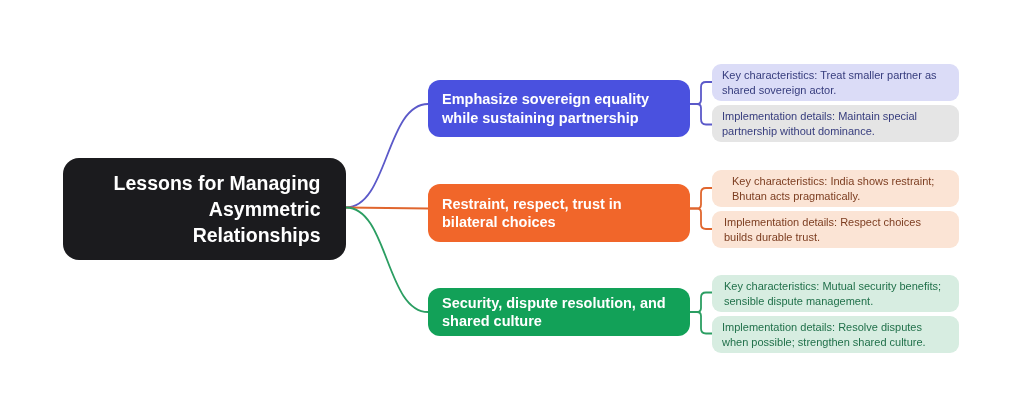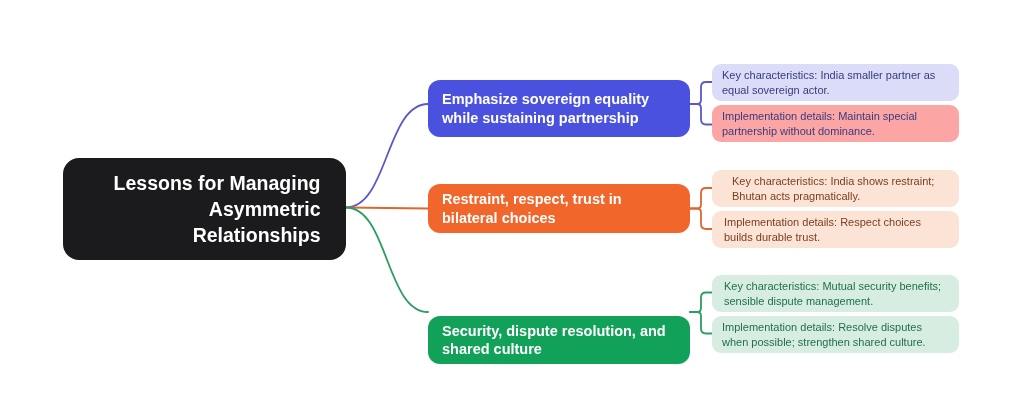--- a/index.html
+++ b/index.html
@@ -46,22 +46,22 @@
     border-radius: 12px;
     display: flex;
     align-items: center;
     font-weight: 700;
     font-size: 14.5px;
     line-height: 1.25;
     padding: 0 14px;
     color: #ffffff;
   }
   .branch-0 { top: 80px;  height: 57px; }
-  .branch-1 { top: 184px; height: 49px; }
-  .branch-2 { top: 288px; height: 48px; margin-top: 28px; }
+  .branch-1 { top: 184px; height: 58px; }
+  .branch-2 { top: 288px; height: 48px; }
   .leaf-node {
     left: 712px;
     width: 247px;
     border-radius: 9px;
     font-size: 11px;
     line-height: 1.32;
     padding: 4px 10px;
     min-height: 28px;
     display: flex;
     align-items: center;
@@ -100,23 +100,23 @@
   </svg>
 
   <div class="node root-node" style="background-color: rgb(27, 27, 30); color: rgb(255, 255, 255);">
     <span class="label">Lessons for Managing Asymmetric Relationships</span>
   </div>
 
   <div class="node branch-node branch-0" style="background-color: rgb(74, 81, 223);">
     <span>Emphasize sovereign equality while sustaining partnership</span>
   </div>
   <div class="node leaf-node leaf-0-0" style="background-color: rgb(219, 220, 247); color: rgb(54, 60, 125);">
-    <span>Key characteristics: India smaller partner as equal sovereign actor.</span>
+    <span>Key characteristics: Treat smaller partner as shared sovereign actor.</span>
   </div>
-  <div class="node leaf-node leaf-0-1" style="background-color: #fca5a5; color: rgb(54, 60, 125);">
+  <div class="node leaf-node leaf-0-1" style="background-color: #e5e5e5; color: rgb(54, 60, 125);">
     <span>Implementation details: Maintain special partnership without dominance.</span>
   </div>
 
   <div class="node branch-node branch-1" style="background-color: rgb(241, 102, 42);">
     <span>Restraint, respect, trust in bilateral choices</span>
   </div>
   <div class="node leaf-node leaf-1-0" style="background-color: rgb(251, 228, 213); color: rgb(124, 61, 32);">
     <span>Key characteristics: India shows restraint; Bhutan acts pragmatically.</span>
   </div>
   <div class="node leaf-node leaf-1-1" style="background-color: rgb(251, 228, 213); color: rgb(124, 61, 32);">

